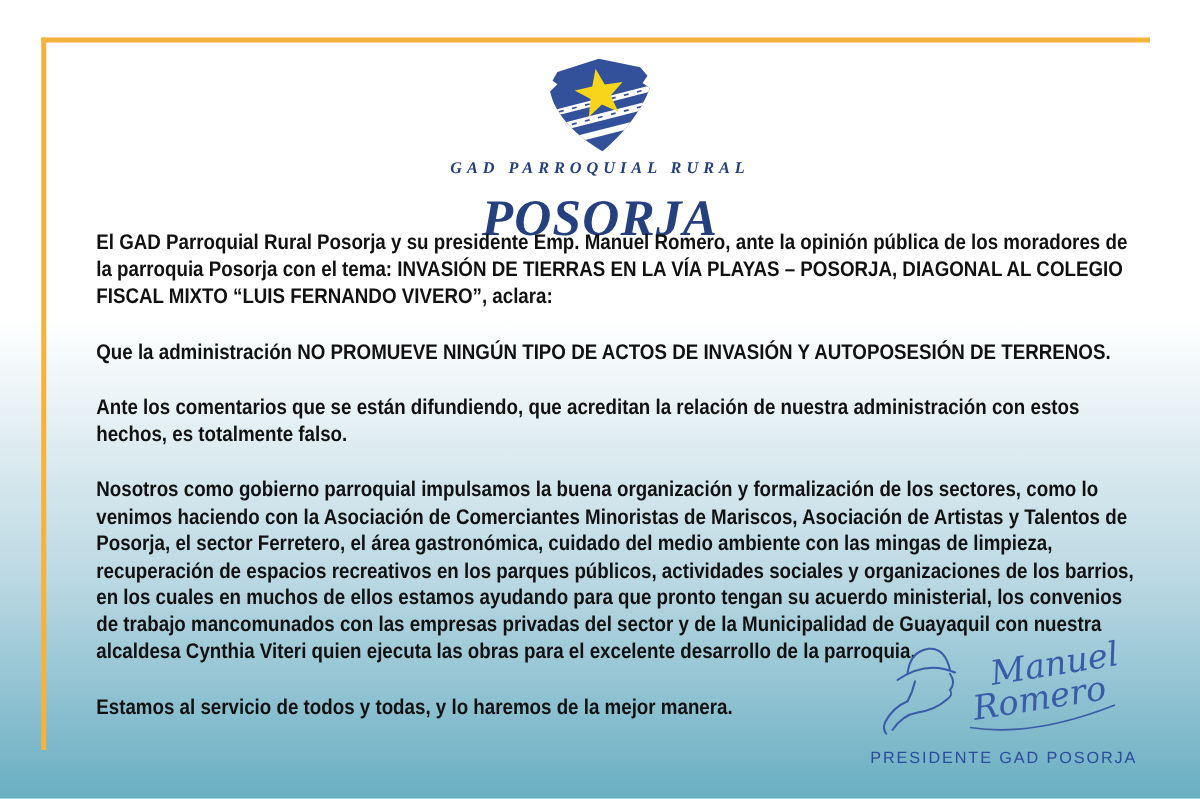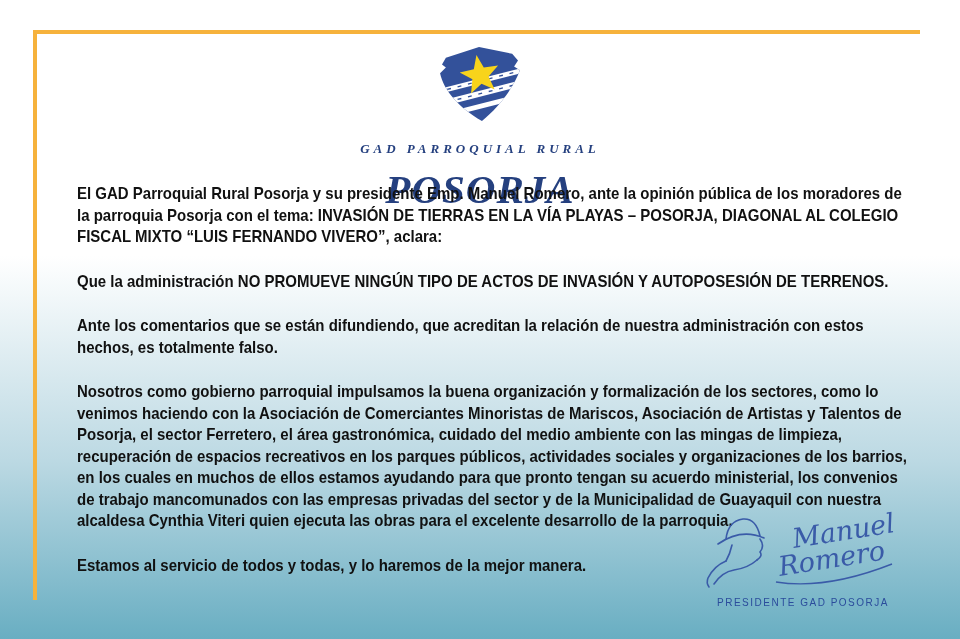--- a/index.html
+++ b/index.html
@@ -29,21 +29,21 @@
   }
   .logo{
     position:absolute;top:46px;left:0;right:0;text-align:center;
   }
   .logo svg{display:block;margin:0 auto;}
   .logo-line{
     font-family:"Liberation Serif",serif;
     font-style:italic;font-weight:bold;
     font-size:13px;letter-spacing:4px;
     color:var(--brand-navy);
-    margin-top:19px;
+    margin-top:4px;
   }
   .logo-name{
     font-family:"Liberation Serif",serif;
     font-style:italic;font-weight:bold;
     font-size:41px;letter-spacing:1px;line-height:1;
     color:var(--brand-navy);
     margin-top:12px;
   }
   .content{
     position:absolute;left:77px;top:183px;width:840px;
@@ -54,21 +54,21 @@
     transform-origin:0 0;
     font-weight:bold;
     font-size:17px;line-height:21.5px;
     color:var(--body-text);
     margin:0 0 23px 0;
   }
   .signature{
     position:absolute;right:50px;top:506px;width:214px;text-align:center;
   }
   .sig-title{
-    font-size:10px;letter-spacing:1.5px;
+    font-size:13px;letter-spacing:1.5px;
     color:#2B4C9C;
     margin-top:1px;
     white-space:nowrap;
   }
 </style>
 </head>
 <body>
 
 <div class="page">
 

